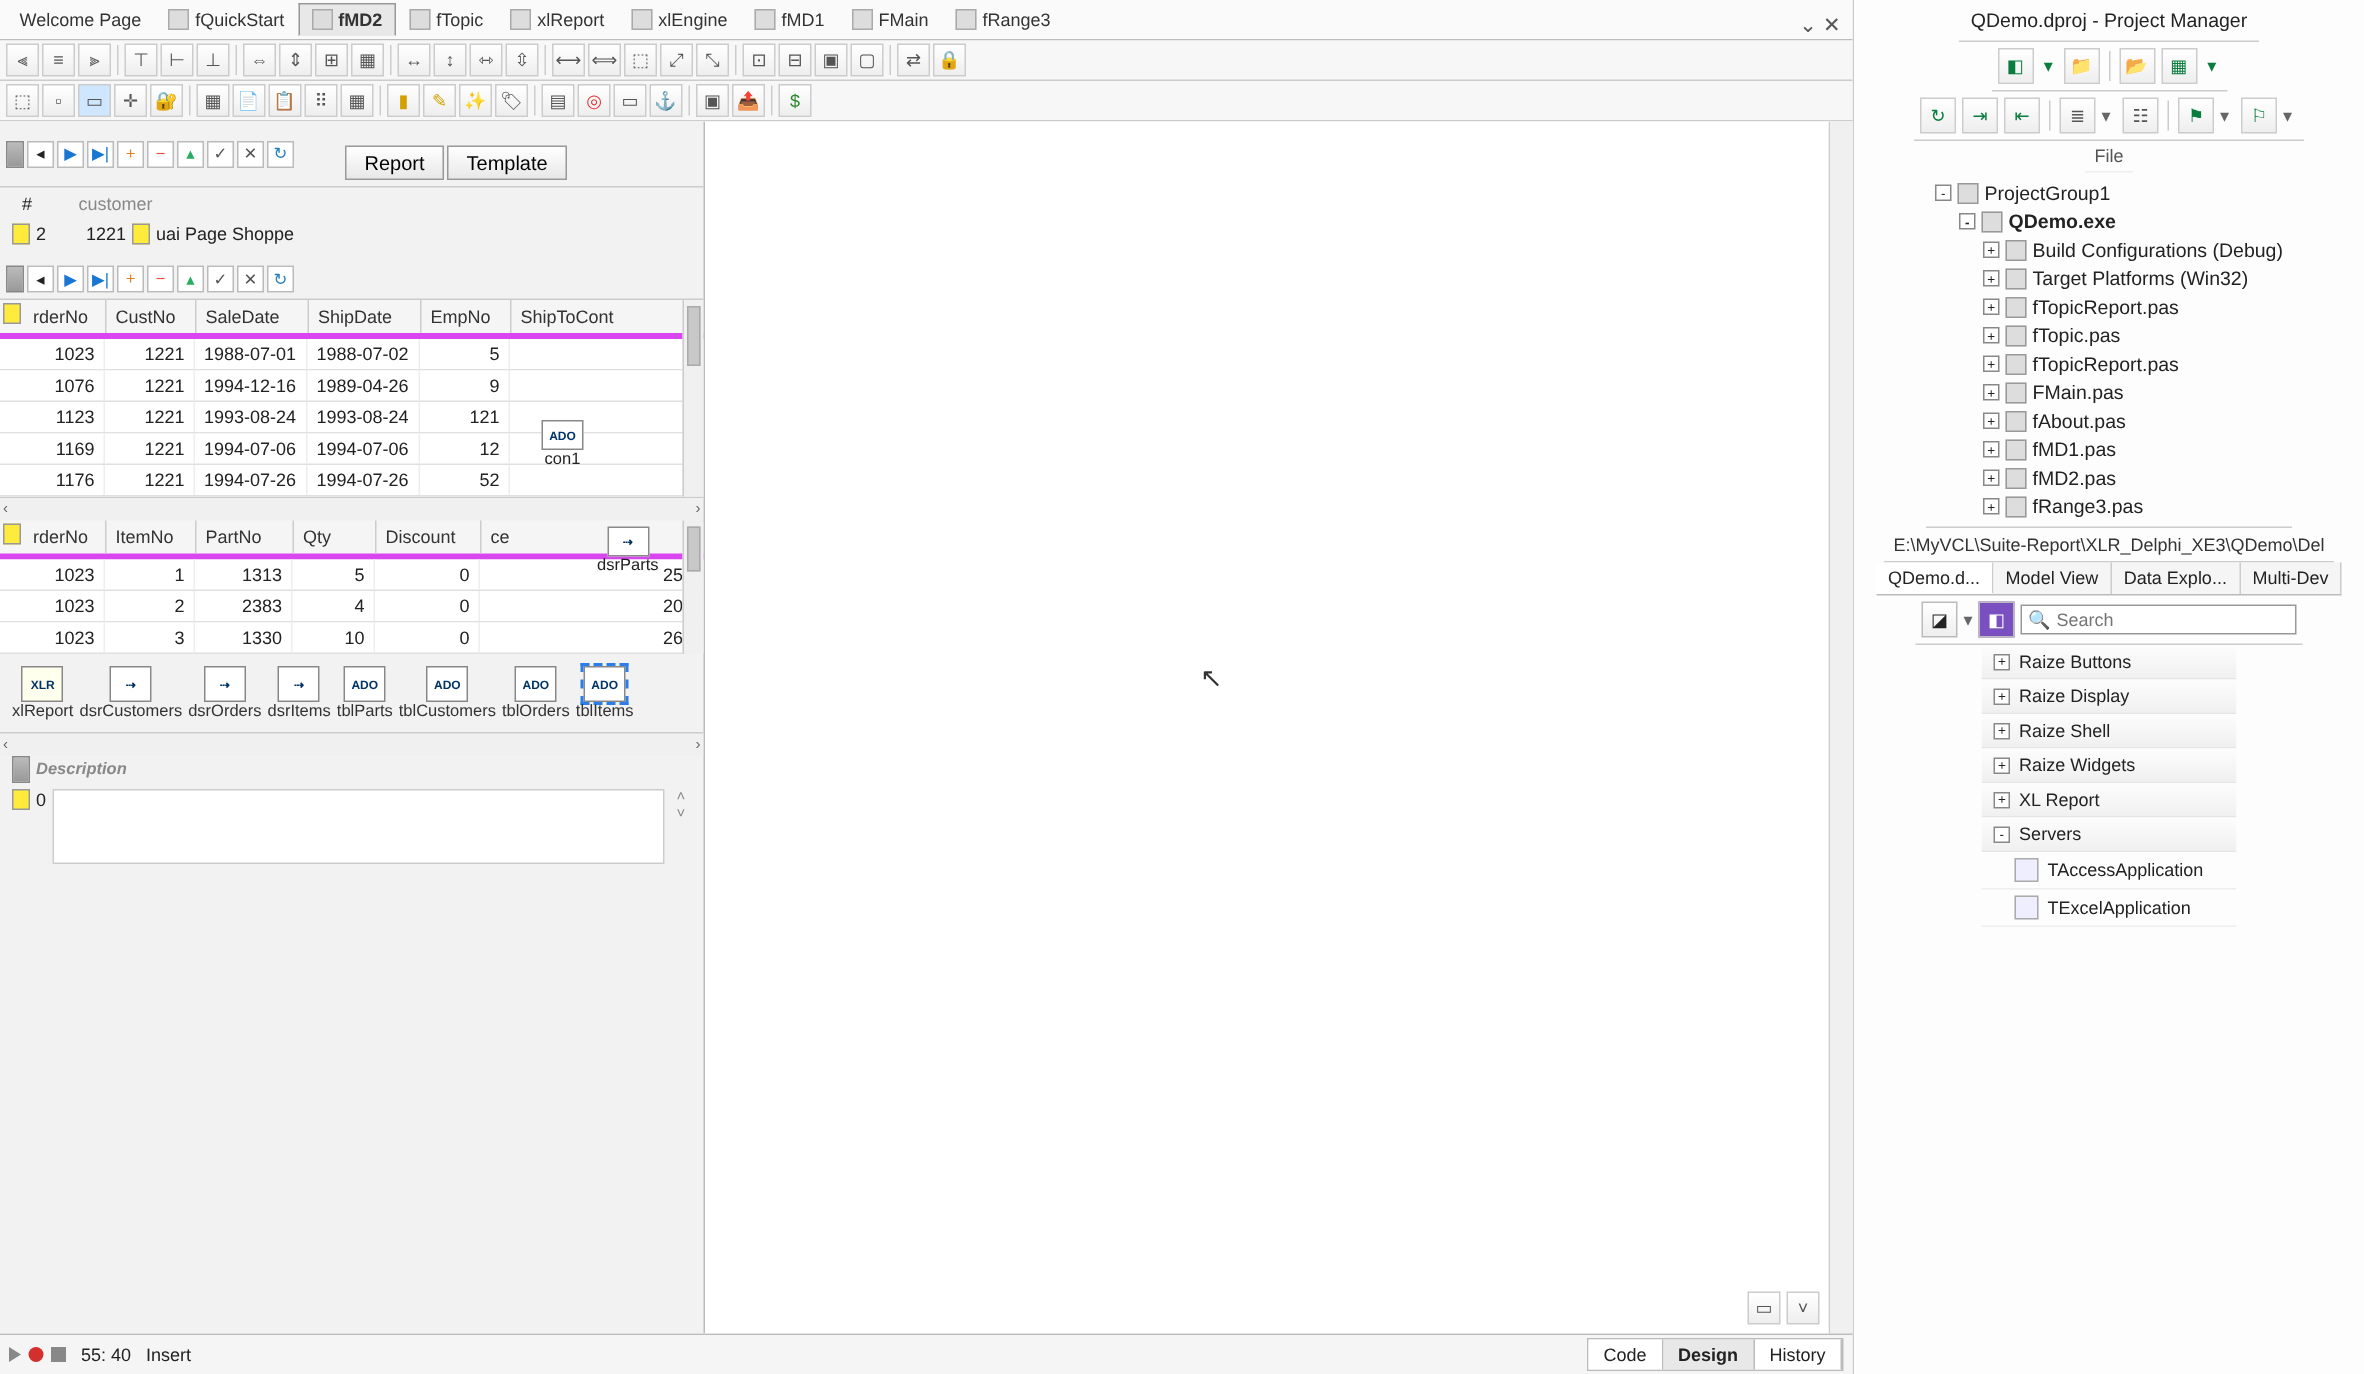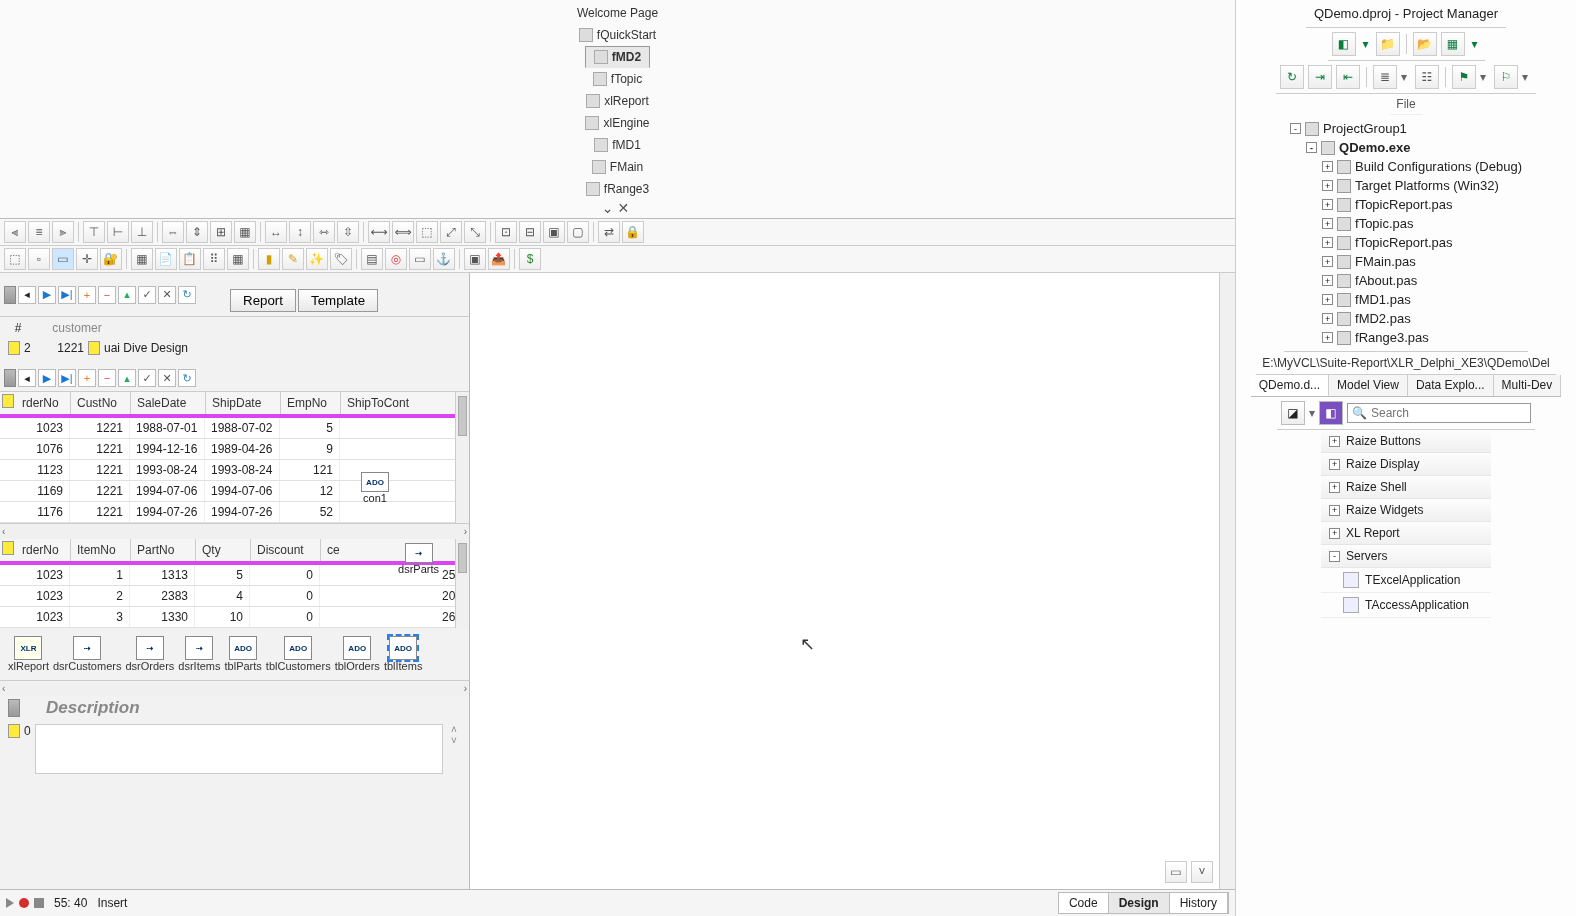--- a/index.html
+++ b/index.html
@@ -3,21 +3,21 @@
 <meta charset="utf-8">
 <style>
 * { box-sizing: border-box; margin: 0; padding: 0; }
 body { font-family: "Segoe UI", Tahoma, sans-serif; font-size: 12px; background: #fff; color: #222; }
 
 .app { display: flex; width: 1576px; height: 916px; }
 .left-panel { flex: 1; display: flex; flex-direction: column; border-right: 1px solid #ccc; }
 .right-panel { width: 340px; display: flex; flex-direction: column; background: #fdfdfd; align-items: center; }
 
 
-.file-tabs { display: flex; align-items: center; border-bottom: 1px solid #bbb; padding: 2px 4px; background: #fafafa; flex-direction: column; }
+.file-tabs { display: flex; align-items: flex-end; border-bottom: 1px solid #bbb; padding: 2px 4px; background: #fafafa; }
 .file-tab { display: flex; align-items: center; gap: 4px; padding: 3px 8px; border: 1px solid transparent; cursor: pointer; color: #333; }
 .file-tab.active { background: #e8e8e8; border: 1px solid #999; border-bottom: 1px solid #e8e8e8; font-weight: bold; }
 .file-tab .ico { width: 14px; height: 14px; display: inline-block; background: #ddd; border: 1px solid #aaa; }
 .tab-spacer { flex: 1; }
 .tab-arrows { display: flex; gap: 4px; margin-right: 4px; }
 .tab-arrows span { cursor: pointer; font-size: 14px; color: #555; }
 
 
 .toolbar { display: flex; align-items: center; gap: 2px; padding: 2px 4px; border-bottom: 1px solid #ccc; background: #f7f7f7; }
 .tb-btn { width: 22px; height: 22px; display: flex; align-items: center; justify-content: center; border: 1px solid #ccc; background: linear-gradient(#fff,#eee); cursor: pointer; font-size: 12px; color: #555; }
@@ -49,21 +49,21 @@
 .grid-row .gc { padding: 3px 6px; border-right: 1px solid #eee; font-size: 12px; text-align: right; }
 .grid-row .gc.left { text-align: left; }
 
 .cust-fields { display: flex; align-items: center; gap: 4px; padding-bottom: 6px; }
 .yellow-tag { width: 12px; height: 14px; background: #ffeb3b; border: 1px solid #999; display:inline-block; }
 
 .design-components { padding: 8px; display: flex; flex-wrap: wrap; gap: 4px; align-items: flex-start; }
 .comp { display: flex; flex-direction: column; align-items: center; font-size: 11px; color: #333; }
 .comp .cic { width: 28px; height: 24px; border: 1px solid #888; background: #fff; display: flex; align-items: center; justify-content: center; font-size: 8px; font-weight: bold; color: #036; }
 .comp.selected .cic { outline: 2px dashed #2b7de9; }
-.desc-label { font-style: italic; font-weight: bold; color: #888; font-size: 17px; padding: 2px 0; margin-left: 22px; }
+.desc-label { font-style: italic; font-weight: bold; color: #888; font-size: 11px; padding: 2px 0; }
 .desc-input-row { display: flex; align-items: flex-start; gap: 4px; }
 .desc-area { flex: 1; height: 50px; border: 1px solid #ccc; background: #fff; }
 
 .hscroll-bar { height: 16px; background: #f0f0f0; border-top: 1px solid #ccc; display: flex; justify-content: space-between; align-items:center; padding:0 2px;}
 .hscroll-bar span { font-size: 10px; color:#666; cursor:pointer;}
 
 
 .status-bar { display: flex; align-items: center; border-top: 1px solid #bbb; background: #f5f5f5; padding: 2px 6px; gap: 10px; }
 .status-pill { display:flex; align-items:center; gap:5px; }
 .led { width:10px; height:10px; border-radius:50%; }
@@ -250,21 +250,21 @@
         <div style="padding:4px 8px">
           <div class="cust-fields">
             <span style="width:20px;text-align:center">#</span>
             <span style="width:90px;text-align:center;color:#888">customer</span>
           </div>
           <div class="cust-fields">
             <span class="yellow-tag"></span>
             <span style="width:6px;text-align:right">2</span>
             <span style="width:50px;text-align:right">1221</span>
             <span class="yellow-tag"></span>
-            <span style="text-align:left"><span>uai Dive Design</span></span>
+            <span style="text-align:left"><span>uai Page Shoppe</span></span>
           </div>
         </div>
 
         <div class="nav-row">
           <div class="nav-handle"></div>
           <div class="nav-btn">◂</div>
           <div class="nav-btn play">▶</div>
           <div class="nav-btn play">▶|</div>
           <div class="nav-btn plus">+</div>
           <div class="nav-btn minus">−</div>
@@ -588,21 +588,21 @@
         <div class="pcat">
           <span class="exp2">+</span>
           <span>XL Report</span>
         </div>
         <div class="pcat">
           <span class="exp2">-</span>
           <span>Servers</span>
         </div>
         <div class="pitem">
           <span class="pic"></span>
-          <span>TExcelApplication</span>
+          <span>TAccessApplication</span>
         </div>
         <div class="pitem">
           <span class="pic"></span>
-          <span>TAccessApplication</span>
+          <span>TExcelApplication</span>
         </div>
       </div>
   </div>
 </div>
 
 </body></html>

